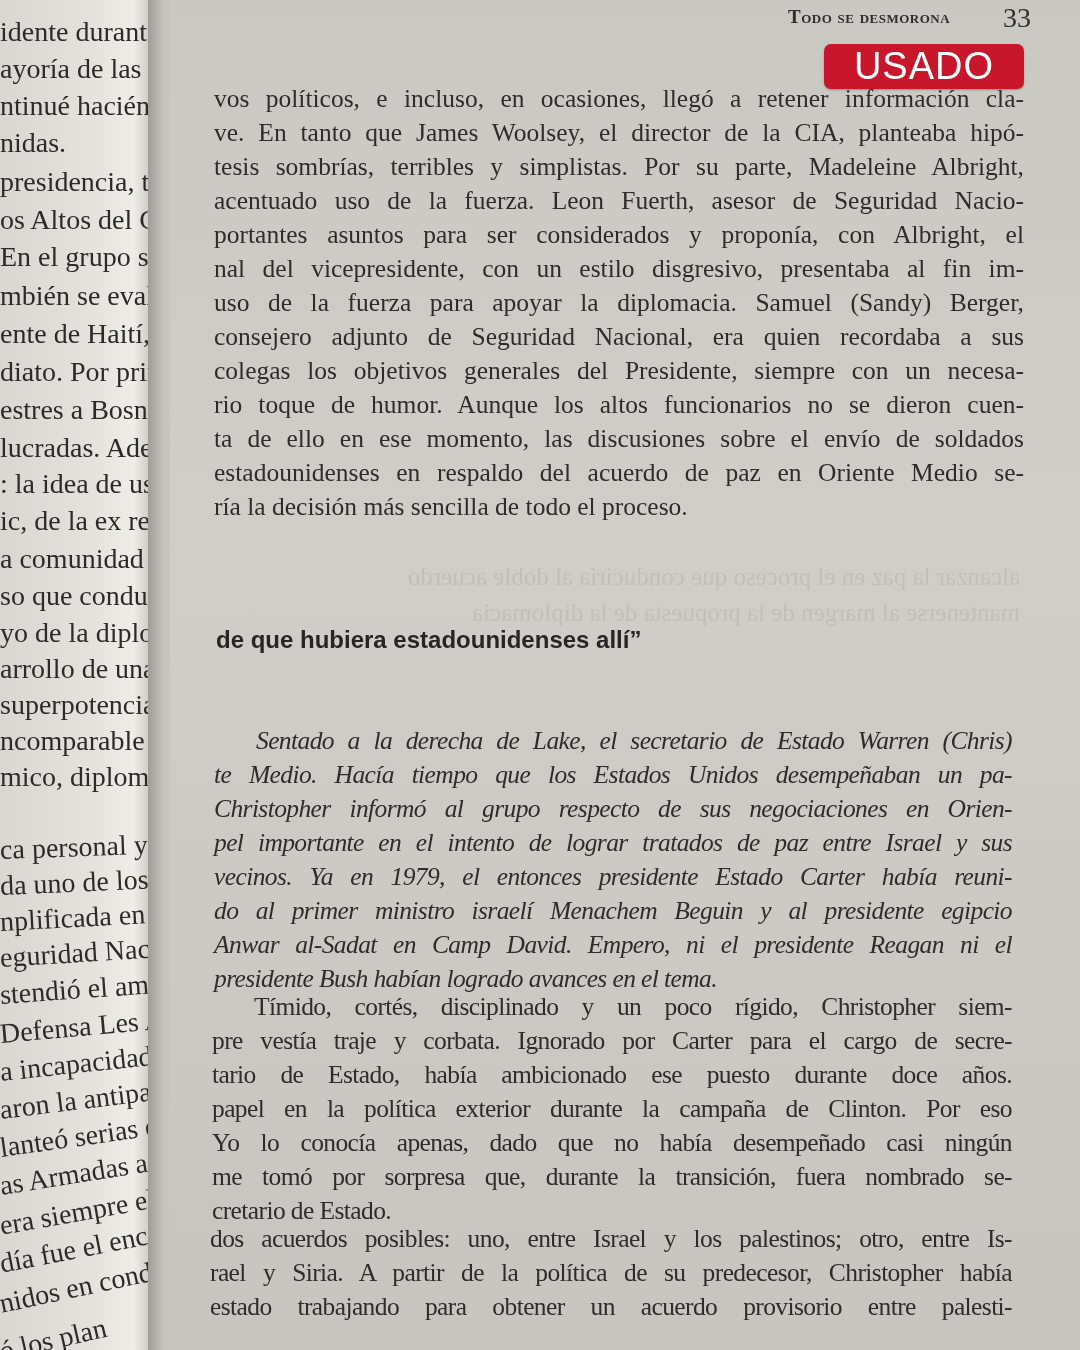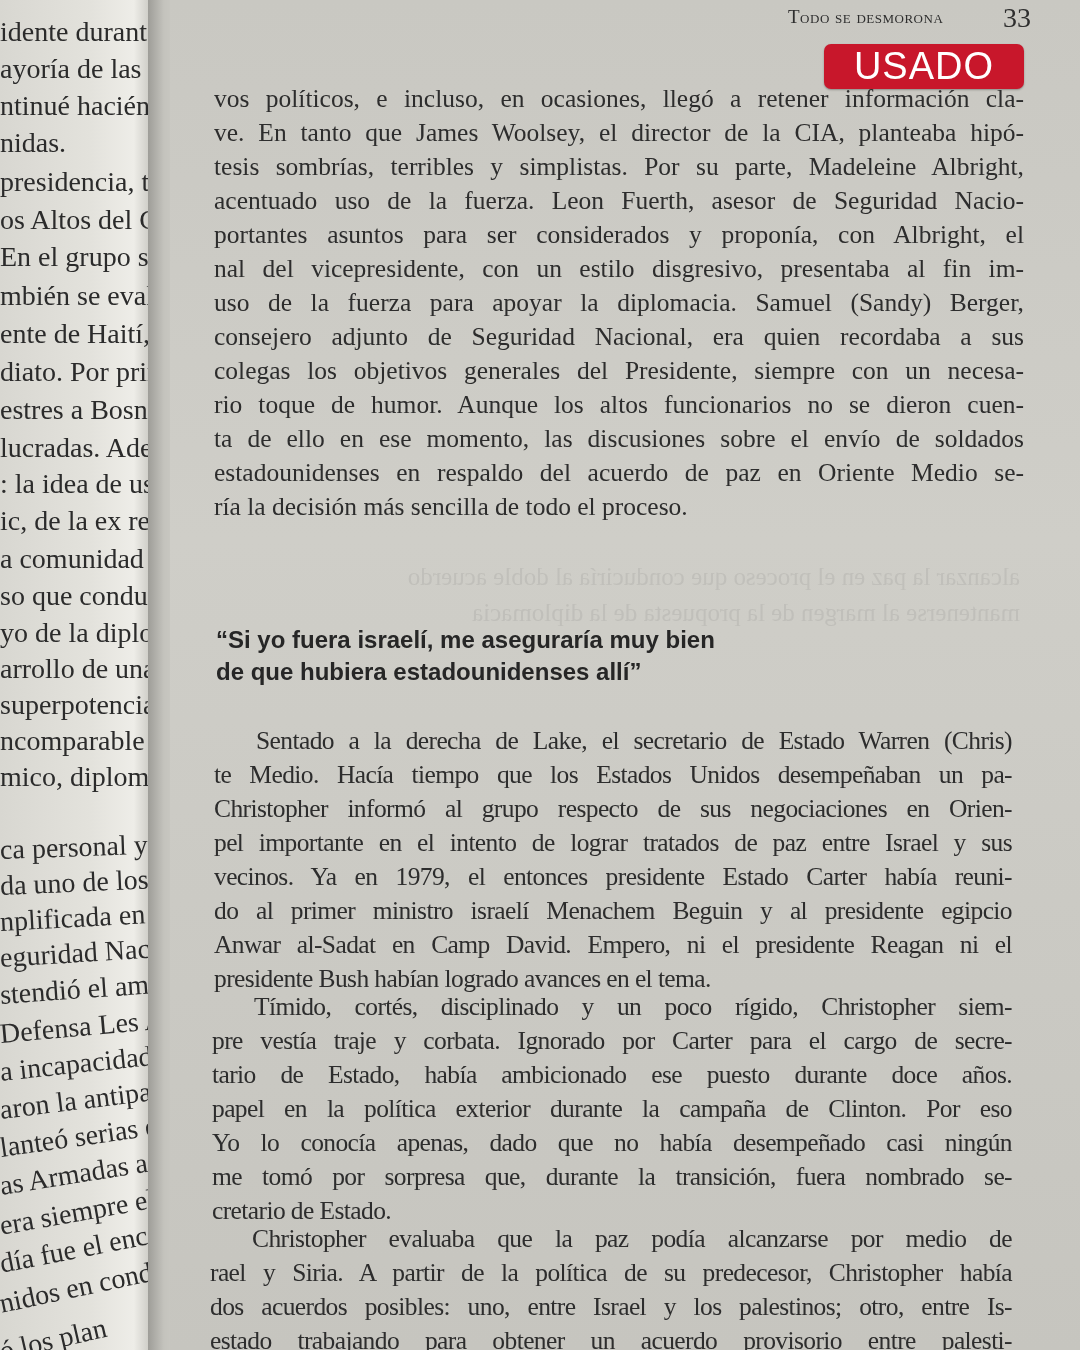--- a/index.html
+++ b/index.html
@@ -1,21 +1,21 @@
 <!DOCTYPE html>
 <html><head>
 <meta charset="utf-8">
 <style>
   html,body{margin:0;padding:0;}
   body{width:1080px;height:1350px;overflow:hidden;background:#b9b8b2;position:relative;font-family:"Liberation Serif","DejaVu Serif",serif;}
   .left-page{position:absolute;left:0;top:0;width:152px;height:1350px;background:linear-gradient(90deg,#d8d7d1 0%,#e3e2dc 60%,#eeede8 88%,#c8c7c1 100%);overflow:hidden;}
   .left-line{position:absolute;left:0;white-space:nowrap;color:#2b2b2b;font-size:28px;line-height:28px;transform-origin:left center;}
   .gutter{position:absolute;left:148px;top:0;width:40px;height:1350px;background:linear-gradient(90deg,#9e9d98 0%,#c4c3bd 40%,#d0cfc9 100%);}
   .right-page{position:absolute;left:170px;top:0;width:910px;height:1350px;background:linear-gradient(180deg,#c9c8c2 0%,#cfcec8 40%,#c6c5bf 100%);}
-  .running-head{position:absolute;top:6px;left:788px;font-size:19px;color:#2e2e2e;font-variant:small-caps;letter-spacing:0.5px;font-weight:normal;}
+  .running-head{position:absolute;top:6px;left:788px;font-size:19px;color:#2e2e2e;font-variant:small-caps;letter-spacing:0.5px;font-weight:bold;}
   .page-num{position:absolute;top:2px;left:1003px;font-size:28px;color:#2e2e2e;}
   .badge{position:absolute;left:824px;top:44px;width:200px;height:45px;background:#c8172b;border-radius:7px;display:flex;align-items:center;justify-content:center;color:#fff;font-family:"Liberation Sans",sans-serif;font-size:38px;letter-spacing:1px;box-shadow:0 1px 2px rgba(0,0,0,.3);}
   .body{position:absolute;left:214px;width:810px;color:#2d2d2d;font-size:25.5px;line-height:34px;}
   .line{display:block;white-space:nowrap;text-align:justify;text-align-last:justify;}
   .last{text-align-last:left;}
   .indent{padding-left:42px;}
   .heading{position:absolute;left:216px;top:624px;font-family:"Liberation Sans","DejaVu Sans",sans-serif;font-weight:bold;font-size:24px;line-height:32px;color:#262626;}
   .condensed{letter-spacing:-0.6px;}
   .ghost{position:absolute;left:220px;width:800px;color:rgba(40,40,40,0.08);font-size:25px;line-height:33px;white-space:nowrap;overflow:hidden;transform:scaleX(-1);}
 </style>
@@ -82,25 +82,24 @@
   <span class="line">uso de la fuerza para apoyar la diplomacia. Samuel (Sandy) Berger,</span>
   <span class="line">consejero adjunto de Seguridad Nacional, era quien recordaba a sus</span>
   <span class="line">colegas los objetivos generales del Presidente, siempre con un necesa-</span>
   <span class="line">rio toque de humor. Aunque los altos funcionarios no se dieron cuen-</span>
   <span class="line">ta de ello en ese momento, las discusiones sobre el envío de soldados</span>
   <span class="line">estadounidenses en respaldo del acuerdo de paz en Oriente Medio se-</span>
   <span class="line last">ría la decisión más sencilla de todo el proceso.</span>
 </div>
 
 <div class="heading">
-  <div>“Si yo fuera israelí, me aseguraría muy bien</div>
   <div>de que hubiera estadounidenses allí”</div>
 </div>
 
-<div class="body condensed" style="top:724px;left:214px;width:798px;">
+<div class="body condensed" style="top:724px;left:214px;width:798px;font-style:italic;">
   <span class="line indent">Sentado a la derecha de Lake, el secretario de Estado Warren (Chris)</span>
   <span class="line">te Medio. Hacía tiempo que los Estados Unidos desempeñaban un pa-</span>
   <span class="line">Christopher informó al grupo respecto de sus negociaciones en Orien-</span>
   <span class="line">pel importante en el intento de lograr tratados de paz entre Israel y sus</span>
   <span class="line">vecinos. Ya en 1979, el entonces presidente Estado Carter había reuni-</span>
   <span class="line">do al primer ministro israelí Menachem Beguin y al presidente egipcio</span>
   <span class="line">Anwar al-Sadat en Camp David. Empero, ni el presidente Reagan ni el</span>
   <span class="line last">presidente Bush habían logrado avances en el tema.</span>
 </div>
 
@@ -108,17 +107,16 @@
   <span class="line indent">Tímido, cortés, disciplinado y un poco rígido, Christopher siem-</span>
   <span class="line">pre vestía traje y corbata. Ignorado por Carter para el cargo de secre-</span>
   <span class="line">tario de Estado, había ambicionado ese puesto durante doce años.</span>
   <span class="line">papel en la política exterior durante la campaña de Clinton. Por eso</span>
   <span class="line">Yo lo conocía apenas, dado que no había desempeñado casi ningún</span>
   <span class="line">me tomó por sorpresa que, durante la transición, fuera nombrado se-</span>
   <span class="line last">cretario de Estado.</span>
 </div>
 
 <div class="body condensed" style="top:1222px;left:210px;width:802px;">
-  <span class="line indent">Christopher evaluaba que la paz podía alcanzarse por medio de</span>
+  <span class="line">dos acuerdos posibles: uno, entre Israel y los palestinos; otro, entre Is-</span>
   <span class="line">rael y Siria. A partir de la política de su predecesor, Christopher había</span>
-  <span class="line">dos acuerdos posibles: uno, entre Israel y los palestinos; otro, entre Is-</span>
   <span class="line">estado trabajando para obtener un acuerdo provisorio entre palesti-</span>
 </div>
 
 </body></html>

